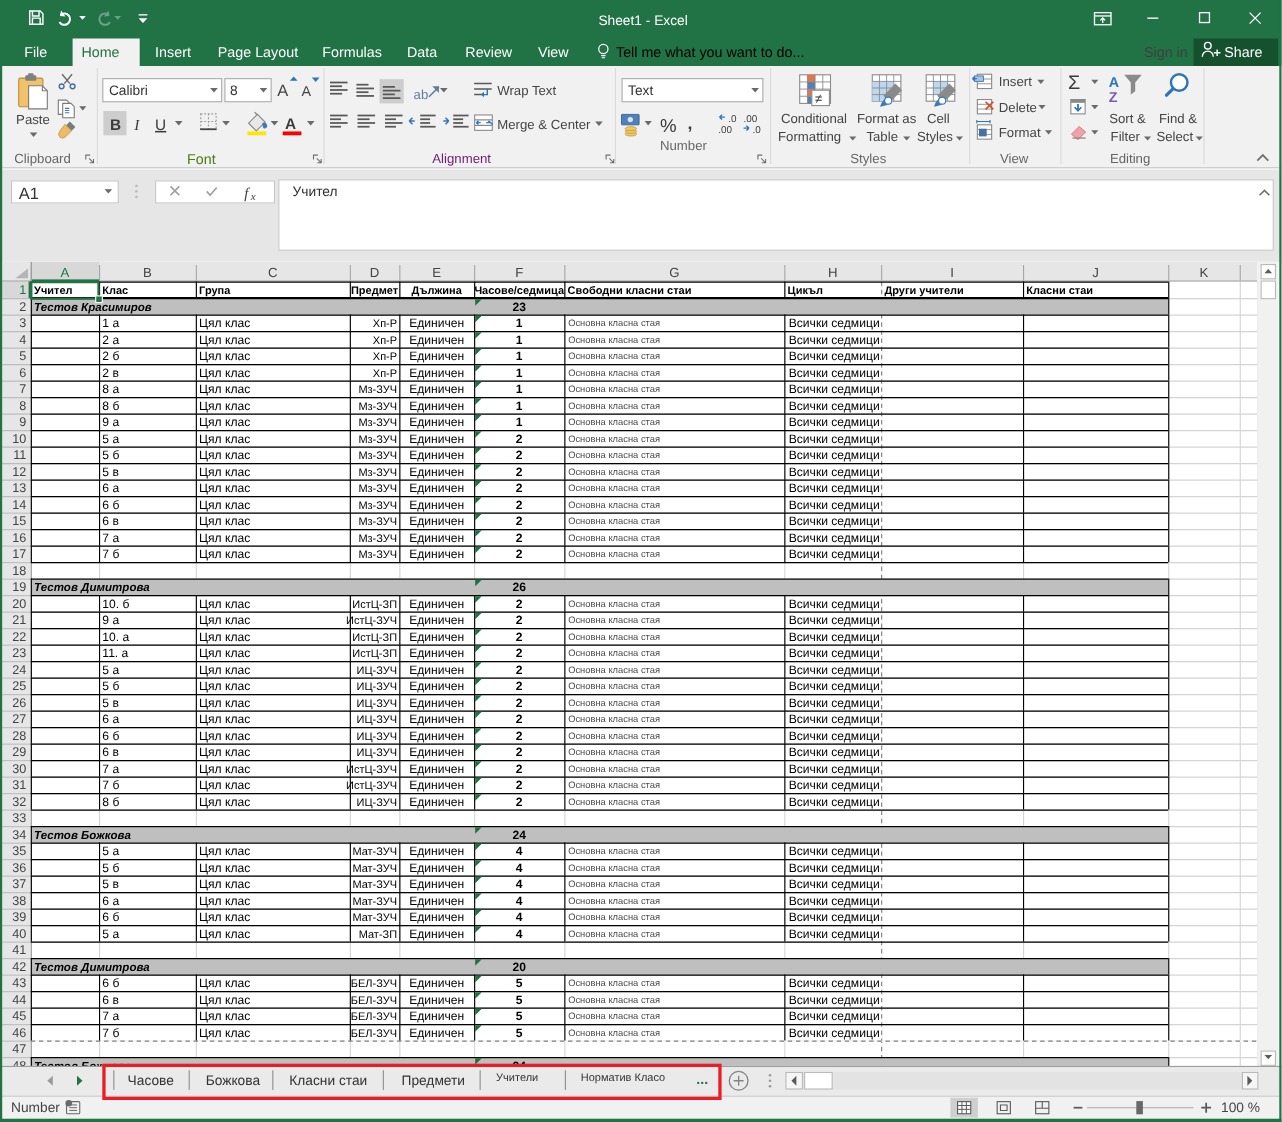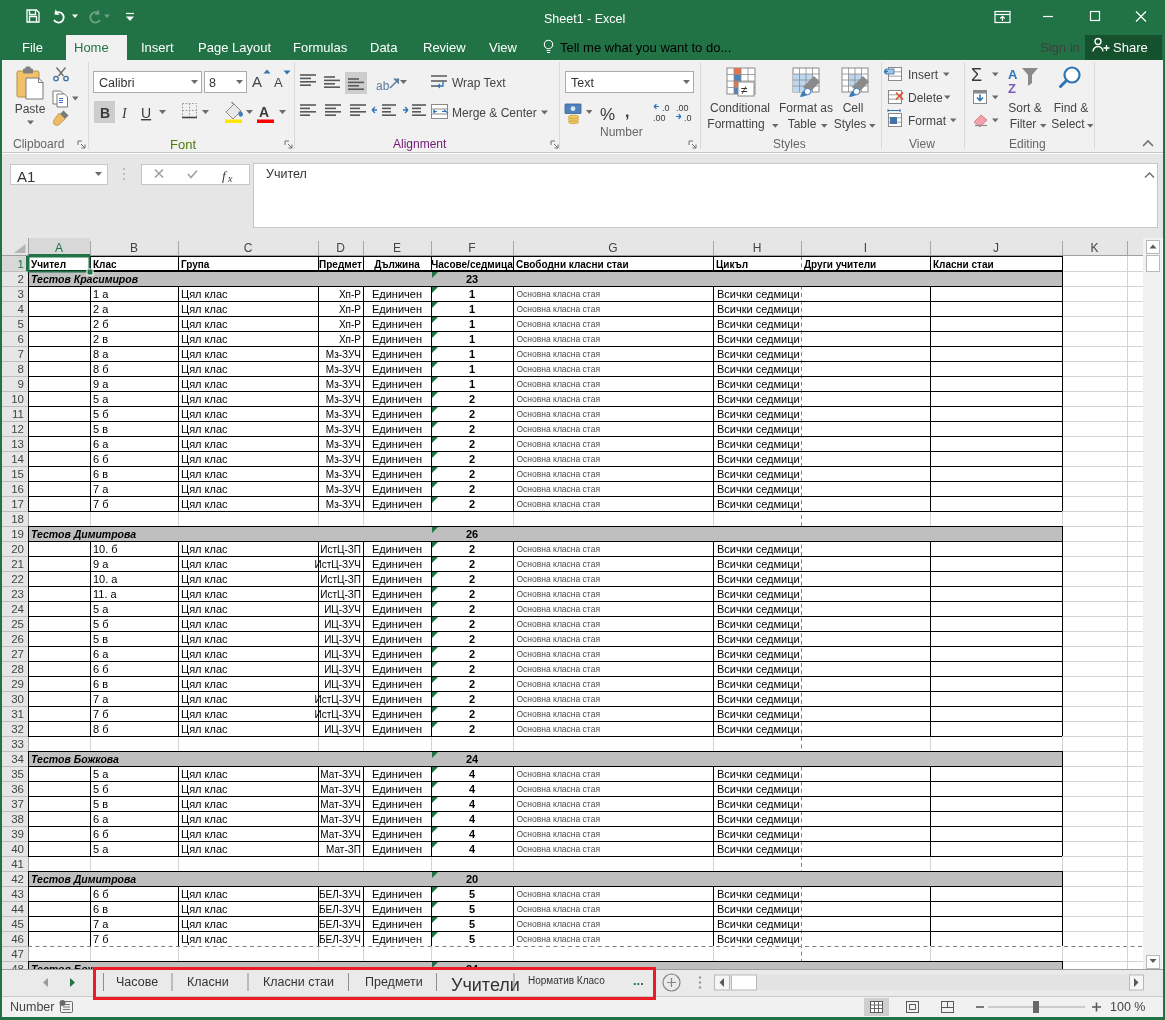--- a/index.html
+++ b/index.html
@@ -1034,24 +1034,24 @@
 <div class="abs" style="left:1146px;top:240px;width:14px;height:14px;background:#fdfdfd;border:1px solid #b9b9b9"></div>
 <div class="abs" style="left:1146px;top:255px;width:14px;height:17px;background:#fff;border:1px solid #b9b9b9"></div>
 <div class="abs" style="left:1146px;top:955px;width:14px;height:14px;background:#fdfdfd;border:1px solid #b9b9b9"></div>
 <svg class="abs" style="left:1143px;top:238px" width="22" height="731">
 <path d="M 10,6.5 l 3.5,4 h -7 Z" fill="#5a5a5a"></path>
 <path d="M 10,725 l 3.5,-4 h -7 Z" fill="#5a5a5a"></path>
 </svg>
 
 <div class="abs" style="left:0;top:969px;width:1165px;height:27px;background:#eaeaea;border-top:1px solid #9d9d9d"></div>
 <div class="txt" style="left:116px;top:975px;font-size:12.5px;color:#333">Часове</div>
-<div class="txt" style="left:187px;top:975px;font-size:12.5px;color:#333">Класни</div>
+<div class="txt" style="left:187px;top:975px;font-size:12.5px;color:#333">Божкова</div>
 <div class="txt" style="left:263px;top:975px;font-size:12.5px;color:#333">Класни стаи</div>
 <div class="txt" style="left:365px;top:975px;font-size:12.5px;color:#333">Предмети</div>
-<div class="txt" style="left:451px;top:975px;font-size:18px;color:#333">Учители</div>
+<div class="txt" style="left:451px;top:975px;font-size:10px;color:#333">Учители</div>
 <div class="txt" style="left:528px;top:975px;font-size:10px;color:#333">Норматив Класо</div>
 <div class="txt" style="left:633px;top:973px;font-size:13px;font-weight:bold;color:#217346">...</div>
 
 <div class="abs" style="left:0;top:996px;width:1165px;height:21px;background:#f1f1f1;border-top:1px solid #c8c8c8"></div>
 <div class="txt" style="left:10px;top:1000px;font-size:12.5px;color:#444">Number</div>
 <div class="txt" style="left:1110px;top:1000px;font-size:12.5px;color:#444">100&nbsp;%</div>
 
 <div class="abs" style="left:0;top:0;width:2px;height:1020px;background:#217346"></div>
 <div class="abs" style="left:1163px;top:0;width:2px;height:1020px;background:#217346"></div>
 <div class="abs" style="left:0;top:1017px;width:1165px;height:3px;background:#217346"></div>

